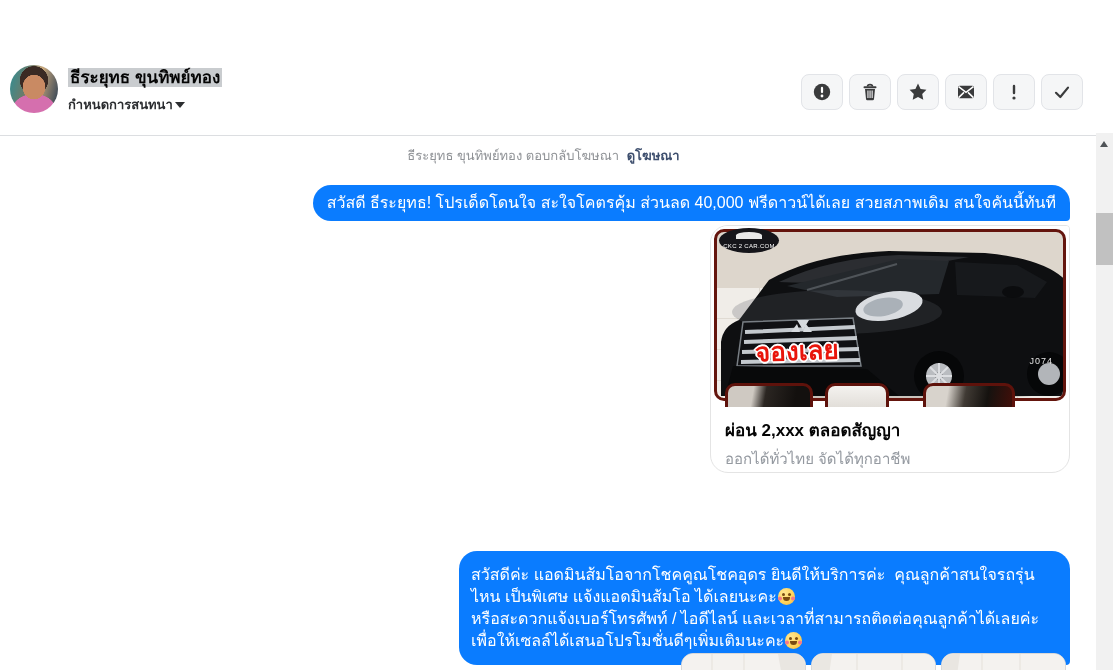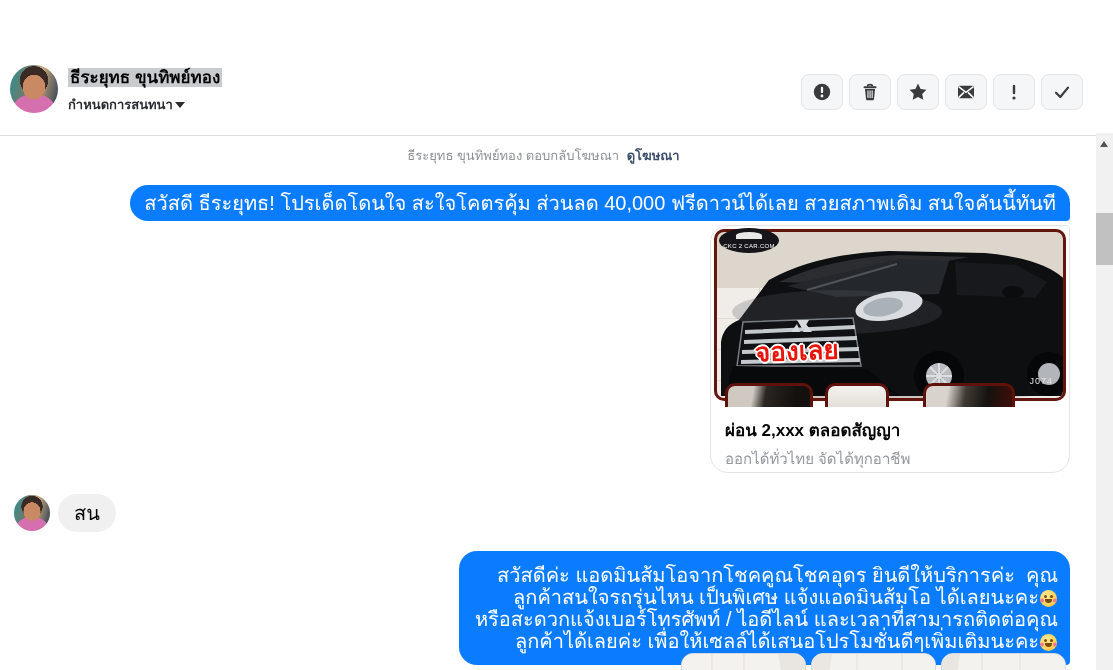--- a/index.html
+++ b/index.html
@@ -25,21 +25,21 @@
   .actions{position:absolute;top:26px;right:30px;display:flex;gap:6px;}
   .hbtn{width:42px;height:36px;border:1px solid #e2e4e8;border-radius:8px;background:#f5f6f7;
         display:flex;align-items:center;justify-content:center;padding:0;cursor:pointer;}
   .hbtn svg{display:block;}
 
   
   .chat{position:absolute;top:89px;left:0;width:1087px;height:581px;background:#fff;}
   .notice{position:absolute;top:8px;left:0;width:100%;text-align:center;font-size:13px;color:#8f9296;}
   .notice-link{color:#3e4f6e;font-weight:700;margin-left:4px;text-decoration:none;cursor:pointer;}
 
-  .bubble{font-size:20px;line-height:22px;box-sizing:border-box;text-align:right;}
+  .bubble{font-size:16px;line-height:22px;box-sizing:border-box;}
   .out{position:absolute;background:var(--accent-blue,#0a7cff);color:#fff;}
   .b1{top:48px;right:17px;padding:7px 14px;border-radius:18px 18px 4px 18px;white-space:nowrap;}
   .b2{top:414px;right:17px;width:611px;padding:13px 12px;border-radius:18px 18px 4px 18px;white-space:pre-wrap;}
 
   
   .in-row{position:absolute;top:357px;left:14px;display:flex;align-items:center;gap:8px;}
   .av36{width:36px;height:36px;flex:0 0 36px;}
   .in{background:var(--incoming-bubble,#f0f0f0);color:#050505;padding:8px 16px;border-radius:19px;}
 
   
@@ -54,21 +54,21 @@
         repeating-linear-gradient(to right, transparent 0 42px, #dcd7cf 42px 43px),
         repeating-linear-gradient(to bottom, transparent 0 30px, #e0dbd3 30px 31px);}
   .scene svg{position:absolute;left:0;bottom:-2px;}
   .logo{position:absolute;top:2px;left:8px;width:60px;height:25px;background:#15151a;border-radius:50%;
         color:#fff;font-size:6px;letter-spacing:.3px;display:flex;align-items:flex-end;justify-content:center;
         padding-bottom:4px;box-sizing:border-box;}
   .logo::before{content:"";position:absolute;top:4px;left:17px;width:26px;height:7px;background:#e8e8e8;
         border-radius:100% 100% 0 0;}
   .badge{position:absolute;left:44px;top:104px;font-size:26px;font-weight:800;color:#e8150b;transform:rotate(-2deg);
          text-shadow:-2px 0 0 #fff,2px 0 0 #fff,0 -2px 0 #fff,0 2px 0 #fff,-1px -1px 0 #fff,1px -1px 0 #fff,-1px 1px 0 #fff,1px 1px 0 #fff;}
-  .photo-code{position:absolute;right:10px;top:144px;color:#e3e3e3;font-size:9px;letter-spacing:1px;}
+  .photo-code{position:absolute;right:10px;top:124px;color:#e3e3e3;font-size:9px;letter-spacing:1px;}
   .mini{position:absolute;bottom:-10px;height:34px;background:#fdfdfd;border:3px solid #5e120b;border-radius:10px;box-sizing:border-box;}
   .mini1{left:14px;width:88px;background:linear-gradient(100deg,#cfc9c2 0 30%,#2b2622 45%,#13100e 80%);}
   .mini2{left:114px;width:64px;background:linear-gradient(#f4f2ef,#dcd8d2);}
   .mini3{left:212px;width:92px;background:linear-gradient(100deg,#d8d3cc 0 25%,#403a34 45%,#15120f 70%,#3b0f0a 95%);}
   .card-body{padding:9px 14px;}
   .card-title{font-size:17px;font-weight:700;color:#050505;}
   .card-sub{margin-top:4px;font-size:15px;color:#9499a0;}
 
   
   .thumbrow{position:absolute;top:516px;right:21px;display:flex;gap:5px;}
@@ -193,24 +193,20 @@
         <div class="mini mini1"></div>
         <div class="mini mini2"></div>
         <div class="mini mini3"></div>
       </div>
       <div class="card-body">
         <div class="card-title">ผ่อน 2,xxx ตลอดสัญญา</div>
         <div class="card-sub">ออกได้ทั่วไทย จัดได้ทุกอาชีพ</div>
       </div>
     </div>
 
-    <div class="in-row">
-      <div class="avatar av36"></div>
-      <div class="bubble in">สน</div>
-    </div>
 
     <div class="bubble out b2 rich">สวัสดีค่ะ แอดมินส้มโอจากโชคคูณโชคอุดร ยินดีให้บริการค่ะ  คุณลูกค้าสนใจรถรุ่นไหน เป็นพิเศษ แจ้งแอดมินส้มโอ ได้เลยนะคะ<span class="emoji"></span>
 หรือสะดวกแจ้งเบอร์โทรศัพท์ / ไอดีไลน์ และเวลาที่สามารถติดต่อคุณลูกค้าได้เลยค่ะ เพื่อให้เซลล์ได้เสนอโปรโมชั่นดีๆเพิ่มเติมนะคะ<span class="emoji"></span></div>
 
     <div class="thumbrow">
       <div class="thumb">
         <svg width="123" height="80" viewBox="0 0 123 80">
           <rect x="0" y="0" width="123" height="56" fill="#f4f2ef"></rect>
           <polygon points="96,0 123,0 123,56 106,56" fill="#e9e6e1"></polygon>
           <path d="M30,0 L30,56 M62,0 L62,56" stroke="#e5e1da" stroke-width="1"></path>

